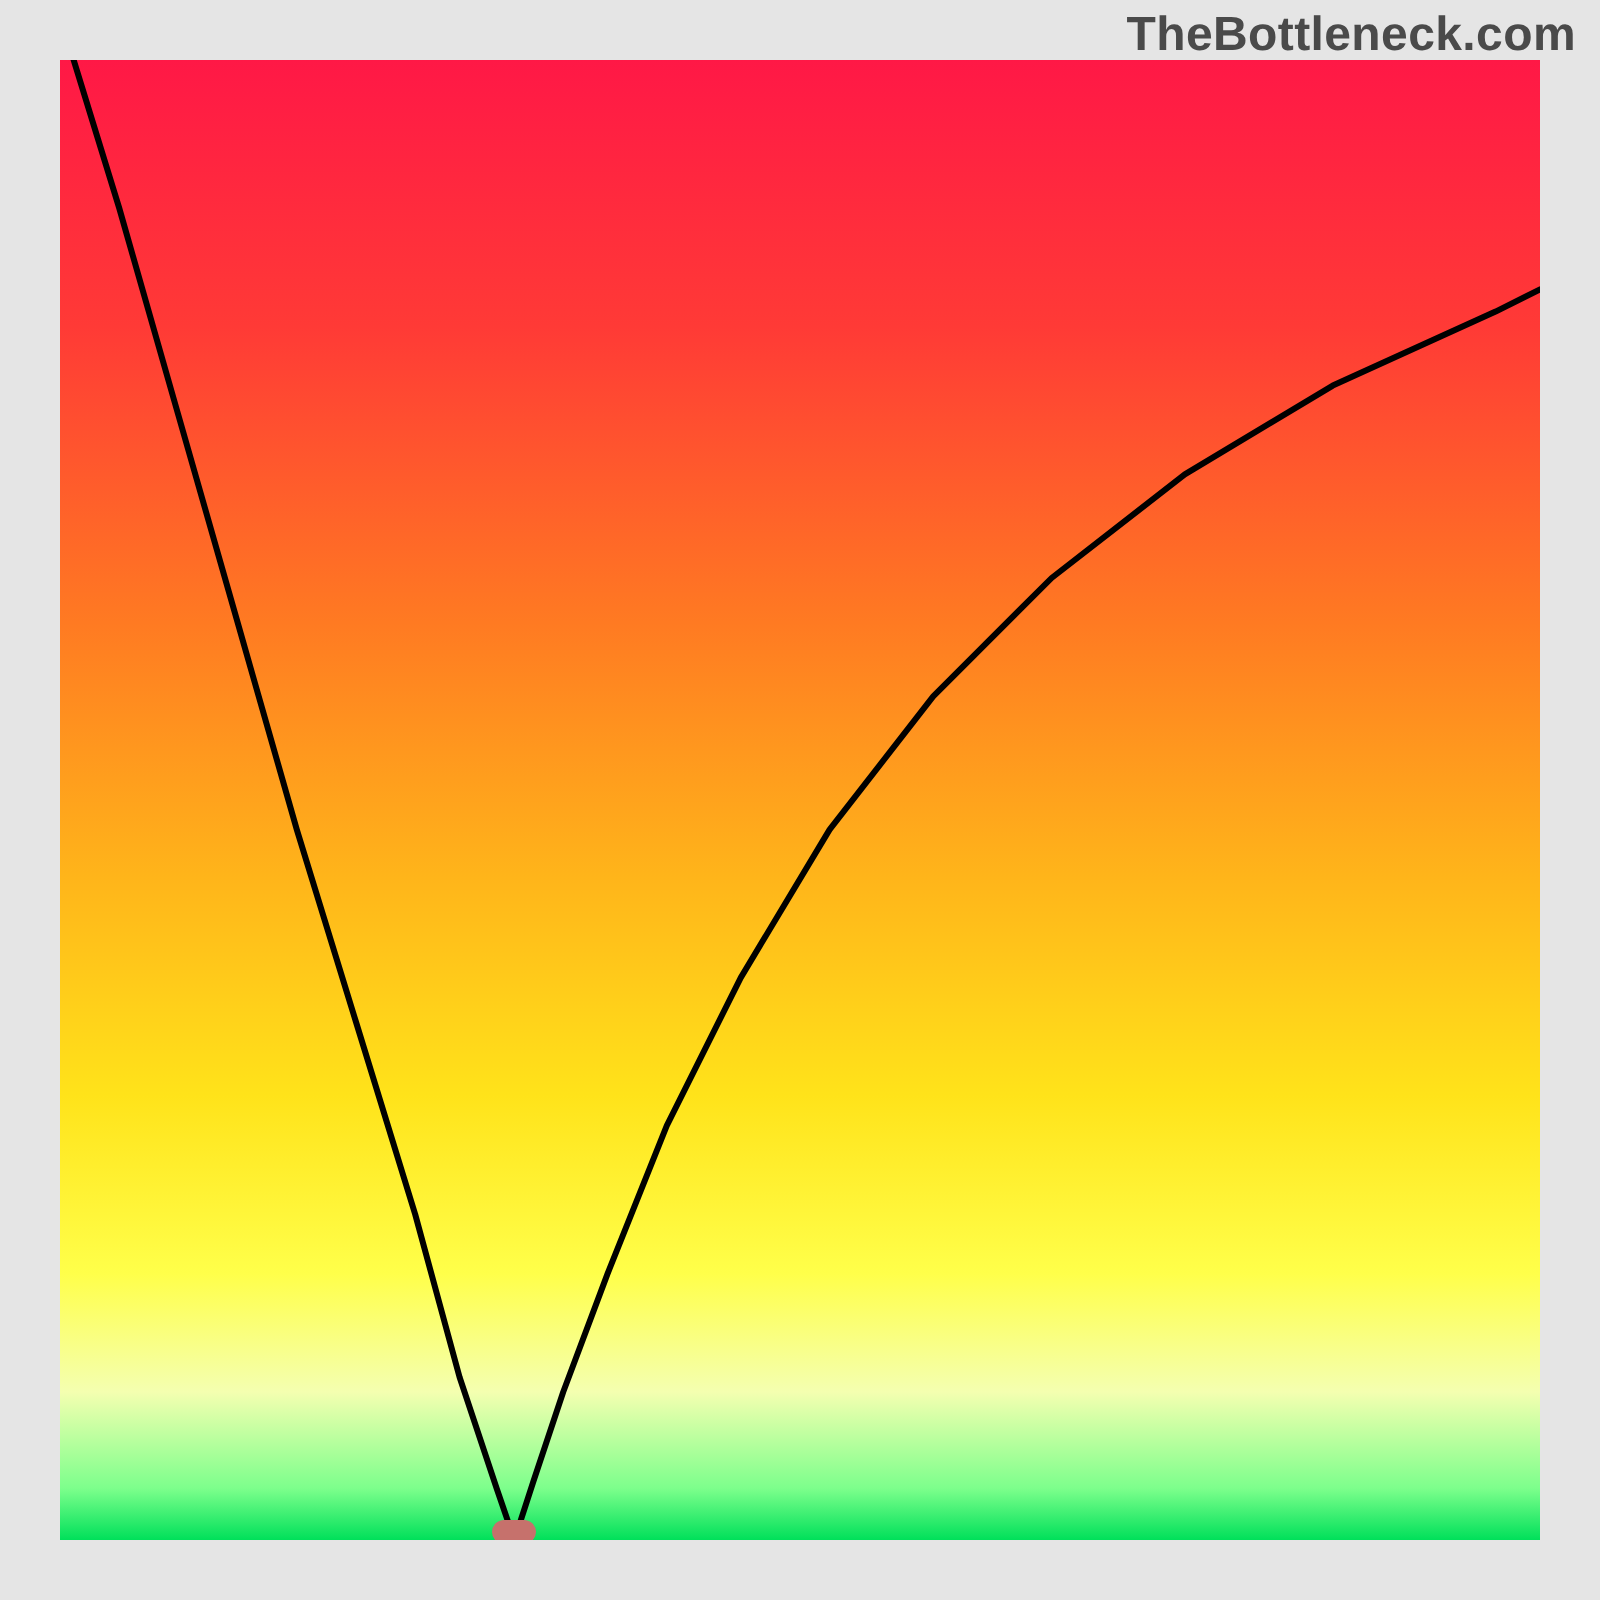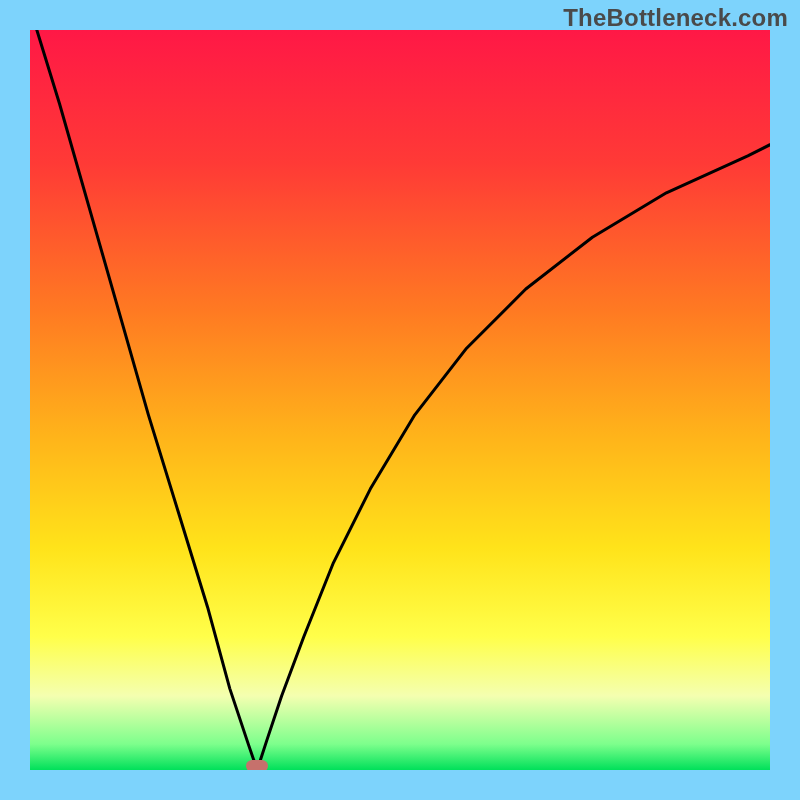--- a/index.html
+++ b/index.html
@@ -7,21 +7,21 @@
     padding: 0;
     width: 800px;
     height: 800px;
     background: #000;
     font-family: Arial, Helvetica, sans-serif;
   }
   .frame {
     position: relative;
     width: 800px;
     height: 800px;
-    background: #7dd3fc;
+    background: #e5e5e5;
   }
   .watermark {
     position: absolute;
     top: 4px;
     right: 12px;
     color: #4a4a4a;
     font-size: 24px;
     font-weight: 600;
     letter-spacing: 0.2px;
     z-index: 5;

